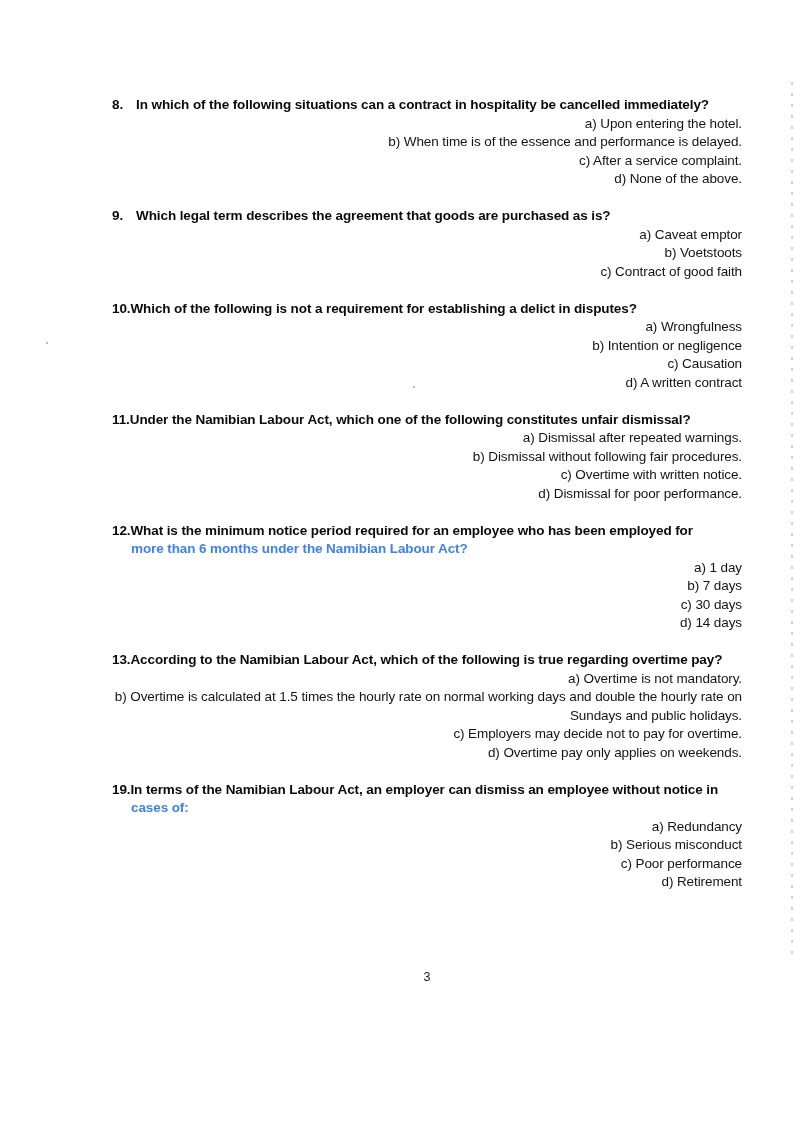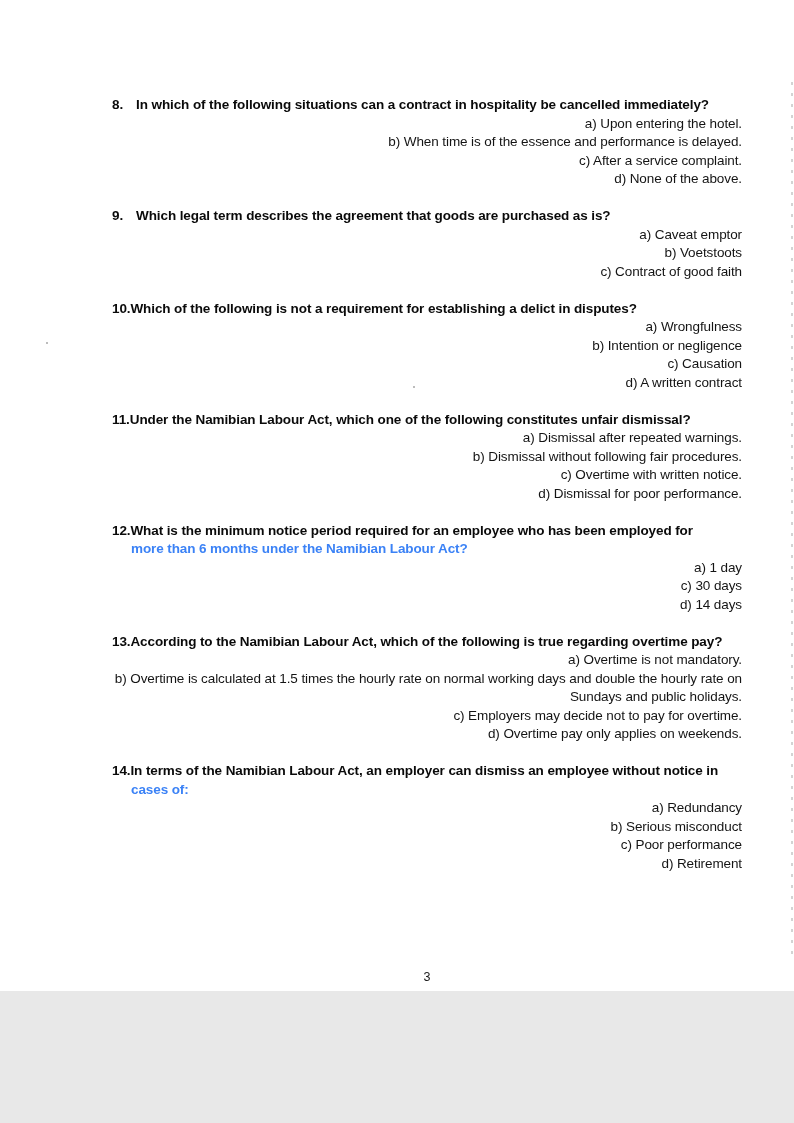--- a/index.html
+++ b/index.html
@@ -1,18 +1,18 @@
 <!DOCTYPE html>
 <html><head>
 <meta charset="utf-8">
 <style>
   html,body{margin:0;padding:0;background:#e8e8e8;}
   .page{
     position:relative;
-    width:794px;height:991px;
+    width:794px;height:1123px;
     background:#ffffff;
     margin:0 auto;
     overflow:hidden;
     font-family:"Liberation Sans", sans-serif;
     color:#141414;
   }
   .content{
     position:absolute;
     left:112px;top:96px;width:630px;
     font-size:13.5px;
@@ -88,37 +88,38 @@
       <div class="option">c) Overtime with written notice.</div>
       <div class="option">d) Dismissal for poor performance.</div>
     </div>
 
     <div class="question">
       <div class="q-heading">
         <span class="q-num">12.</span><span>What is the minimum notice period required for an employee who has been employed for</span>
       </div>
       <div class="q-cont">more than 6 months under the Namibian Labour Act?</div>
       <div class="option">a) 1 day</div>
+      <div class="option">b) 7 days</div>
       <div class="option">c) 30 days</div>
       <div class="option">d) 14 days</div>
     </div>
 
     <div class="question">
       <div class="q-heading">
         <span class="q-num">13.</span><span>According to the Namibian Labour Act, which of the following is true regarding overtime pay?</span>
       </div>
       <div class="option">a) Overtime is not mandatory.</div>
       <div class="option">b) Overtime is calculated at 1.5 times the hourly rate on normal working days and double the hourly rate on Sundays and public holidays.</div>
       <div class="option">c) Employers may decide not to pay for overtime.</div>
       <div class="option">d) Overtime pay only applies on weekends.</div>
     </div>
 
     <div class="question">
       <div class="q-heading">
-        <span class="q-num">14.</span><span>In terms of the Namibian Labour Act, an employer can dismiss an employee without notice in</span>
+        <span class="q-num">19.</span><span>In terms of the Namibian Labour Act, an employer can dismiss an employee without notice in</span>
       </div>
       <div class="q-cont">cases of:</div>
       <div class="option">a) Redundancy</div>
       <div class="option">b) Serious misconduct</div>
       <div class="option">c) Poor performance</div>
       <div class="option">d) Retirement</div>
     </div>
 
   </div>
 

